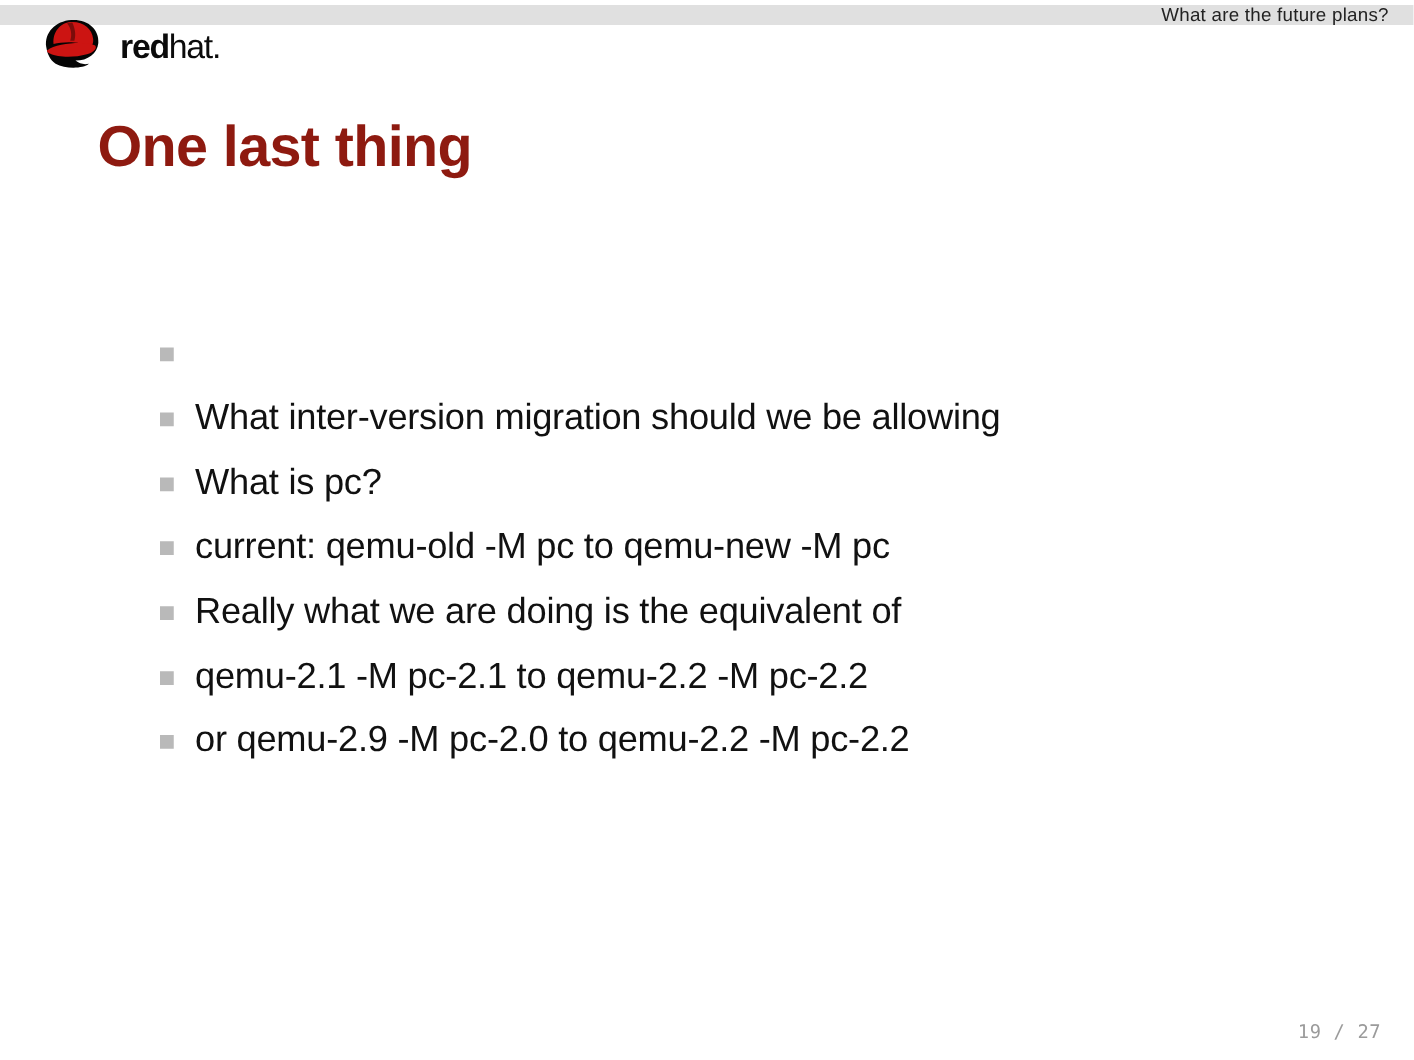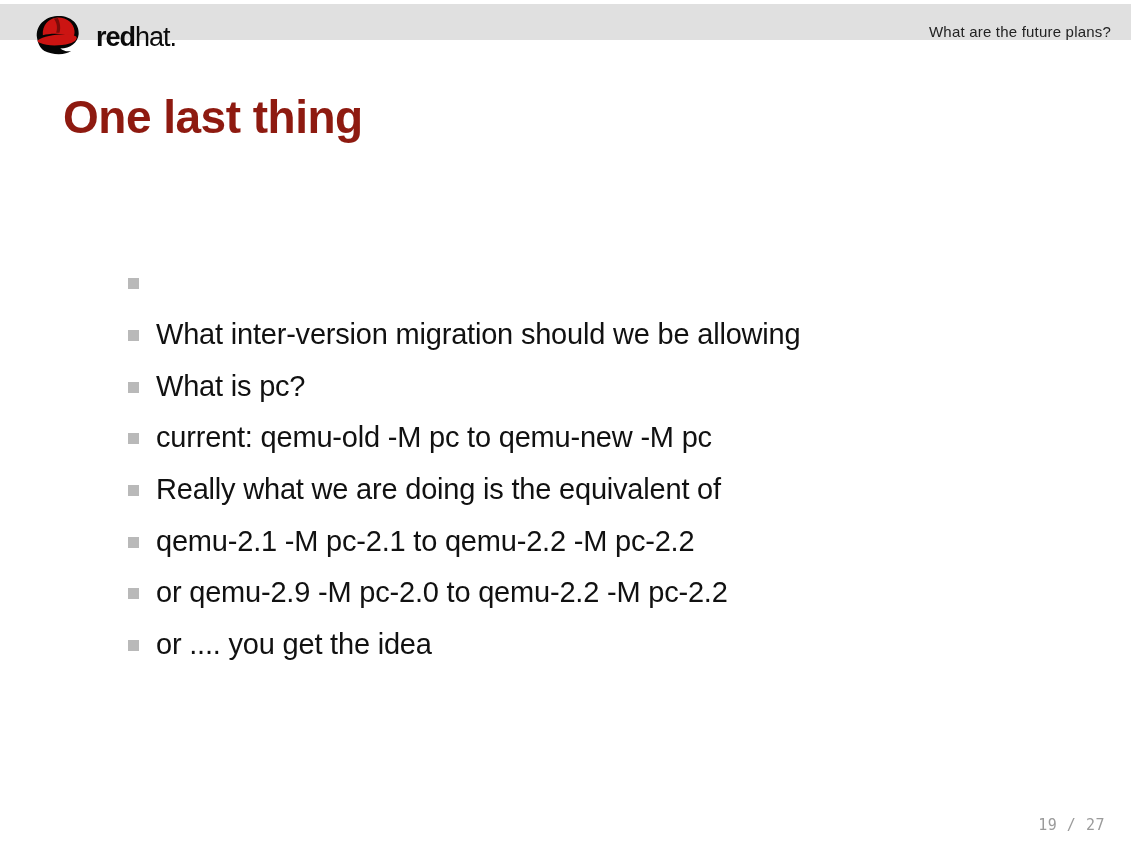--- a/index.html
+++ b/index.html
@@ -16,24 +16,24 @@
     font-family: "Liberation Sans", sans-serif;
     color: var(--text, #1a1a1a);
   }
 
   
   .header-bar {
     position: absolute;
     top: 4px;
     left: 0;
     right: 0;
-    height: 36px;
+    height: 16px;
     background: var(--header-bar, #e0e0e0);
     display: flex;
-    align-items: flex-end;
+    align-items: center;
     justify-content: flex-end;
     padding-right: 20px;
     box-sizing: border-box;
   }
   .header-title {
     font-size: 15px;
     letter-spacing: 0.2px;
     color: #222222;
     white-space: nowrap;
   }
@@ -59,21 +59,21 @@
     margin-left: 14px;
     line-height: 1;
     padding-top: 8px;
   }
   .logo-text .bold { font-weight: 800; }
   .logo-text .reg  { font-weight: 400; }
 
   
   .slide-title {
     position: absolute;
-    left: 63px;
+    left: 78px;
     top: 90px;
     font-size: 46px;
     font-weight: 700;
     letter-spacing: -0.5px;
     color: var(--title-red, #8e1a10);
     white-space: nowrap;
   }
 
   
   .bullet-list {
@@ -163,21 +163,17 @@
       <span>Really what we are doing is the equivalent of</span>
     </li>
     <li class="bullet-item">
       <span class="bullet-square"></span>
       <span>qemu-2.1 -M pc-2.1 to qemu-2.2 -M pc-2.2</span>
     </li>
     <li class="bullet-item">
       <span class="bullet-square"></span>
       <span>or qemu-2.9 -M pc-2.0 to qemu-2.2 -M pc-2.2</span>
     </li>
-    <li class="bullet-item">
-      <span class="bullet-square"></span>
-      <span>or .... you get the idea</span>
-    </li>
   </ul>
 
   <div class="page-number">19 / 27</div>
 
 </div>
 
 </body></html>

